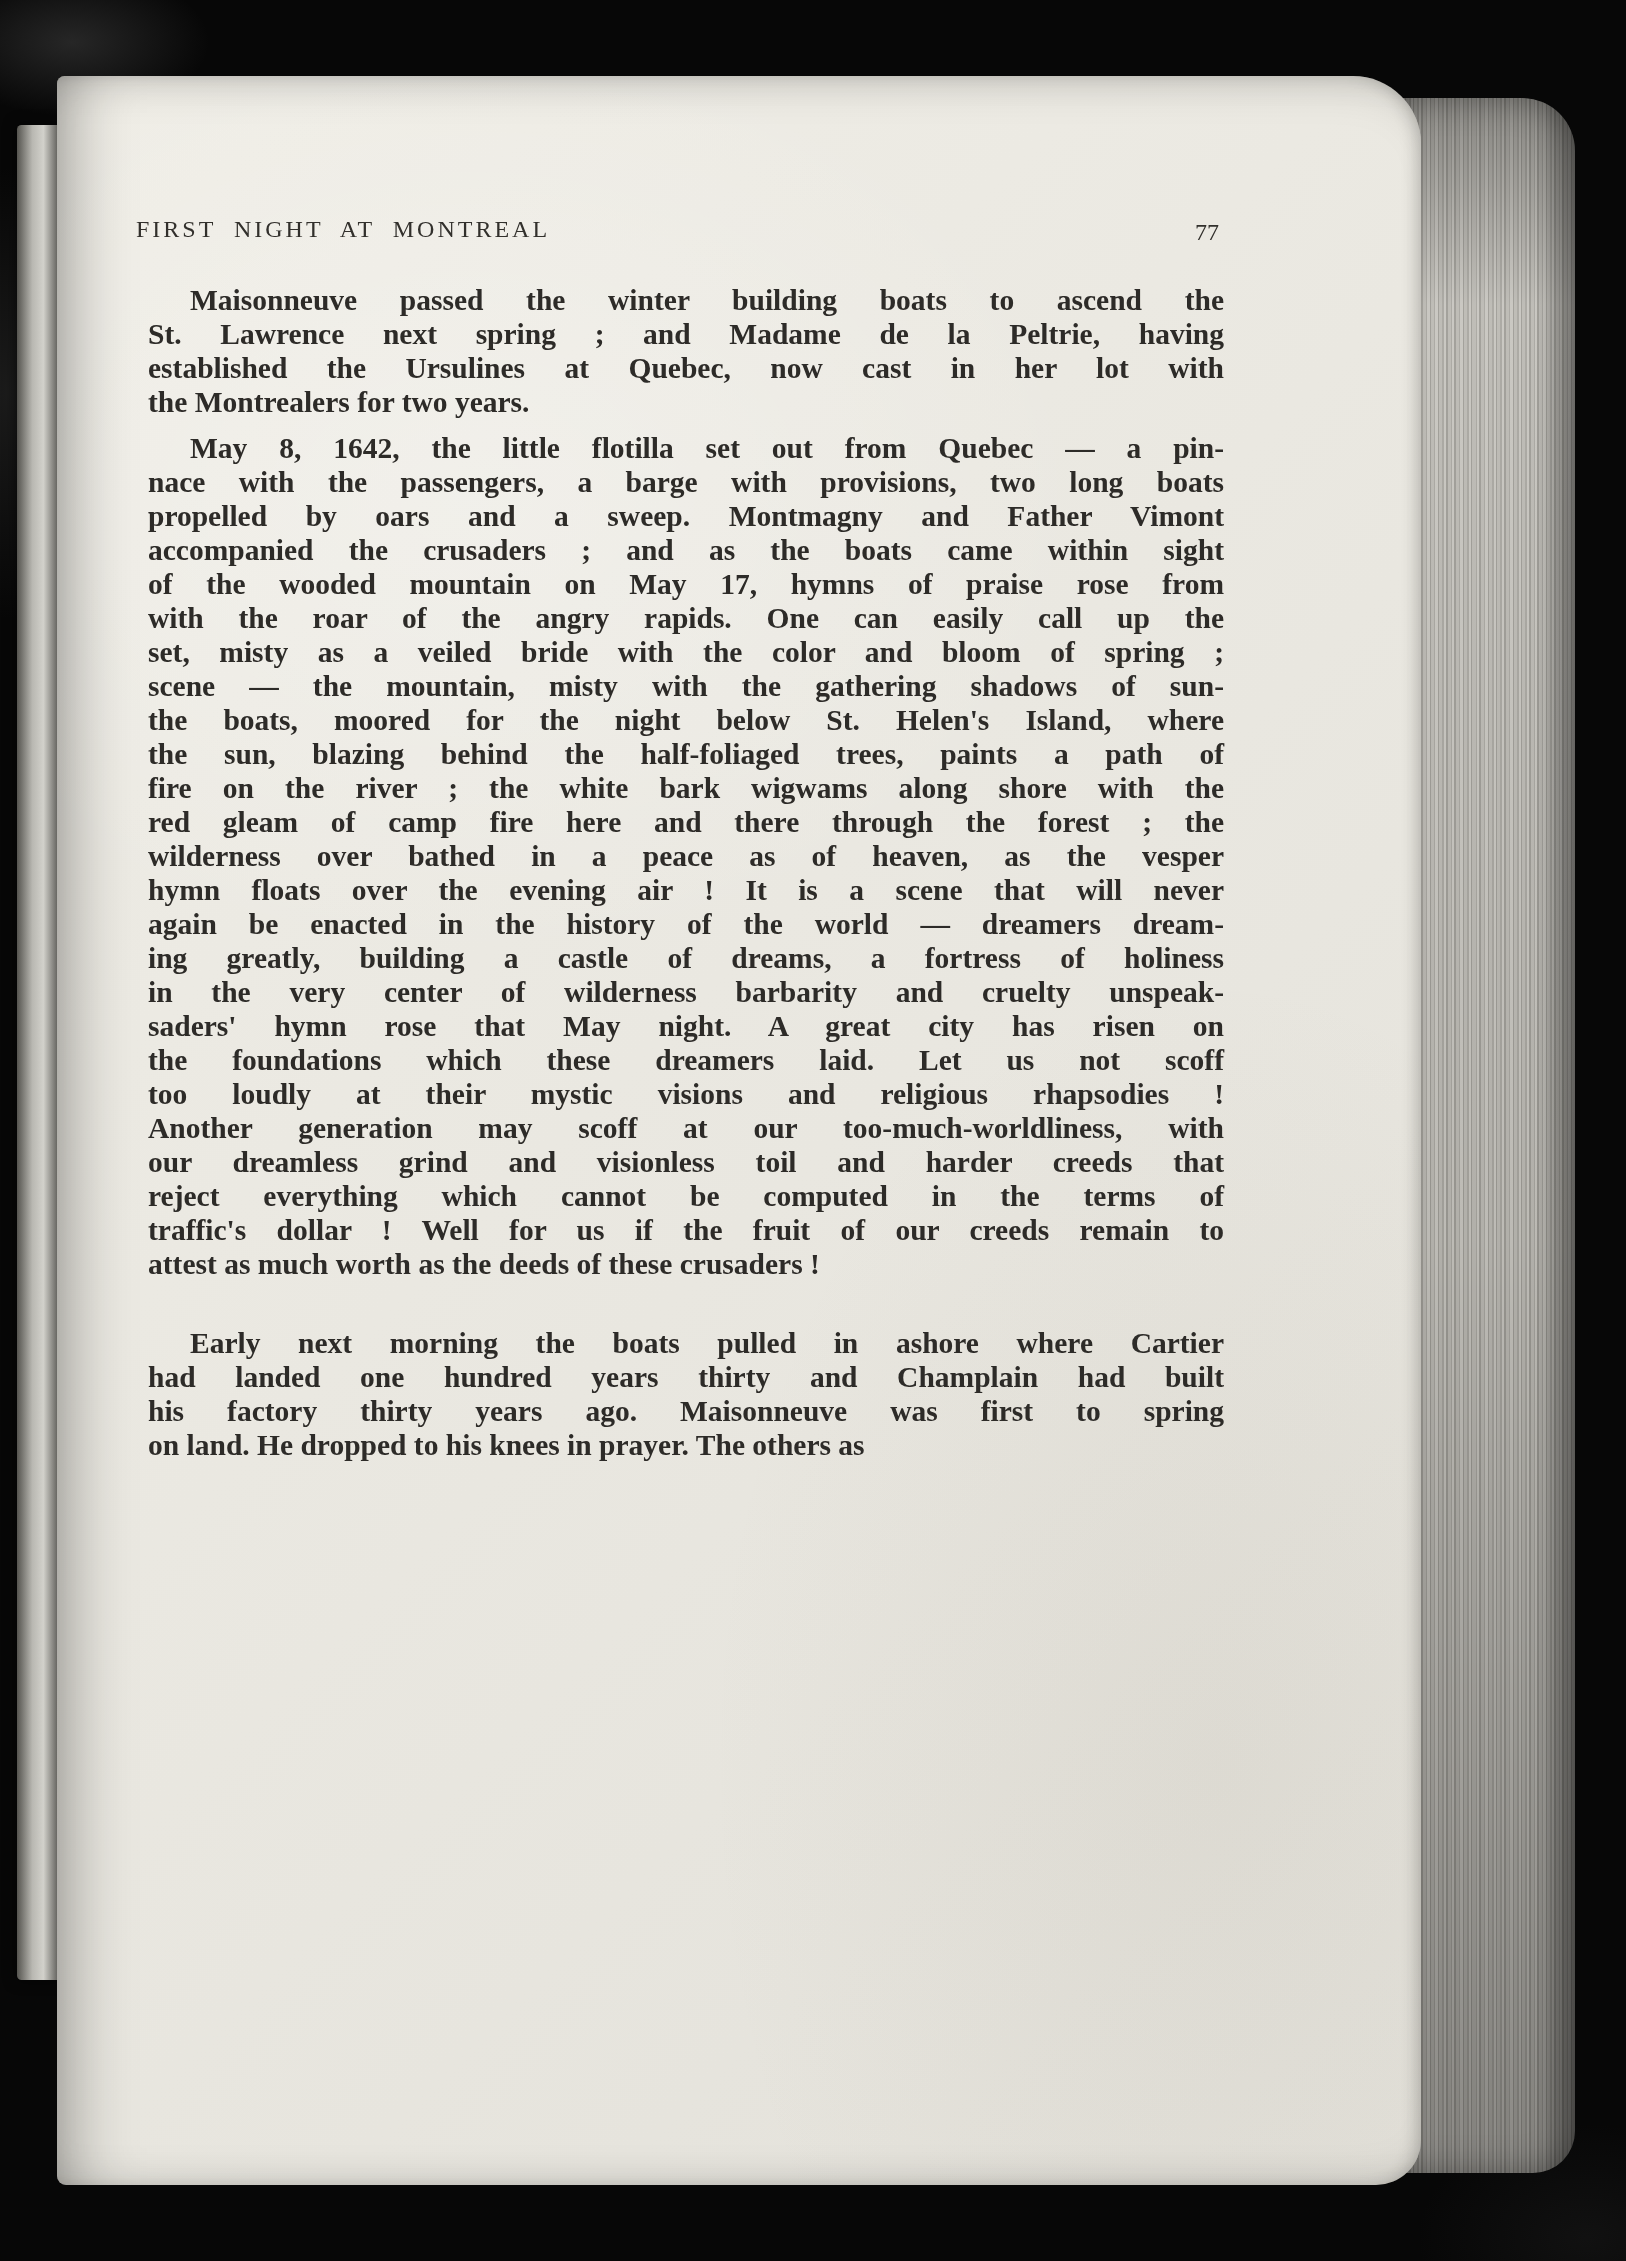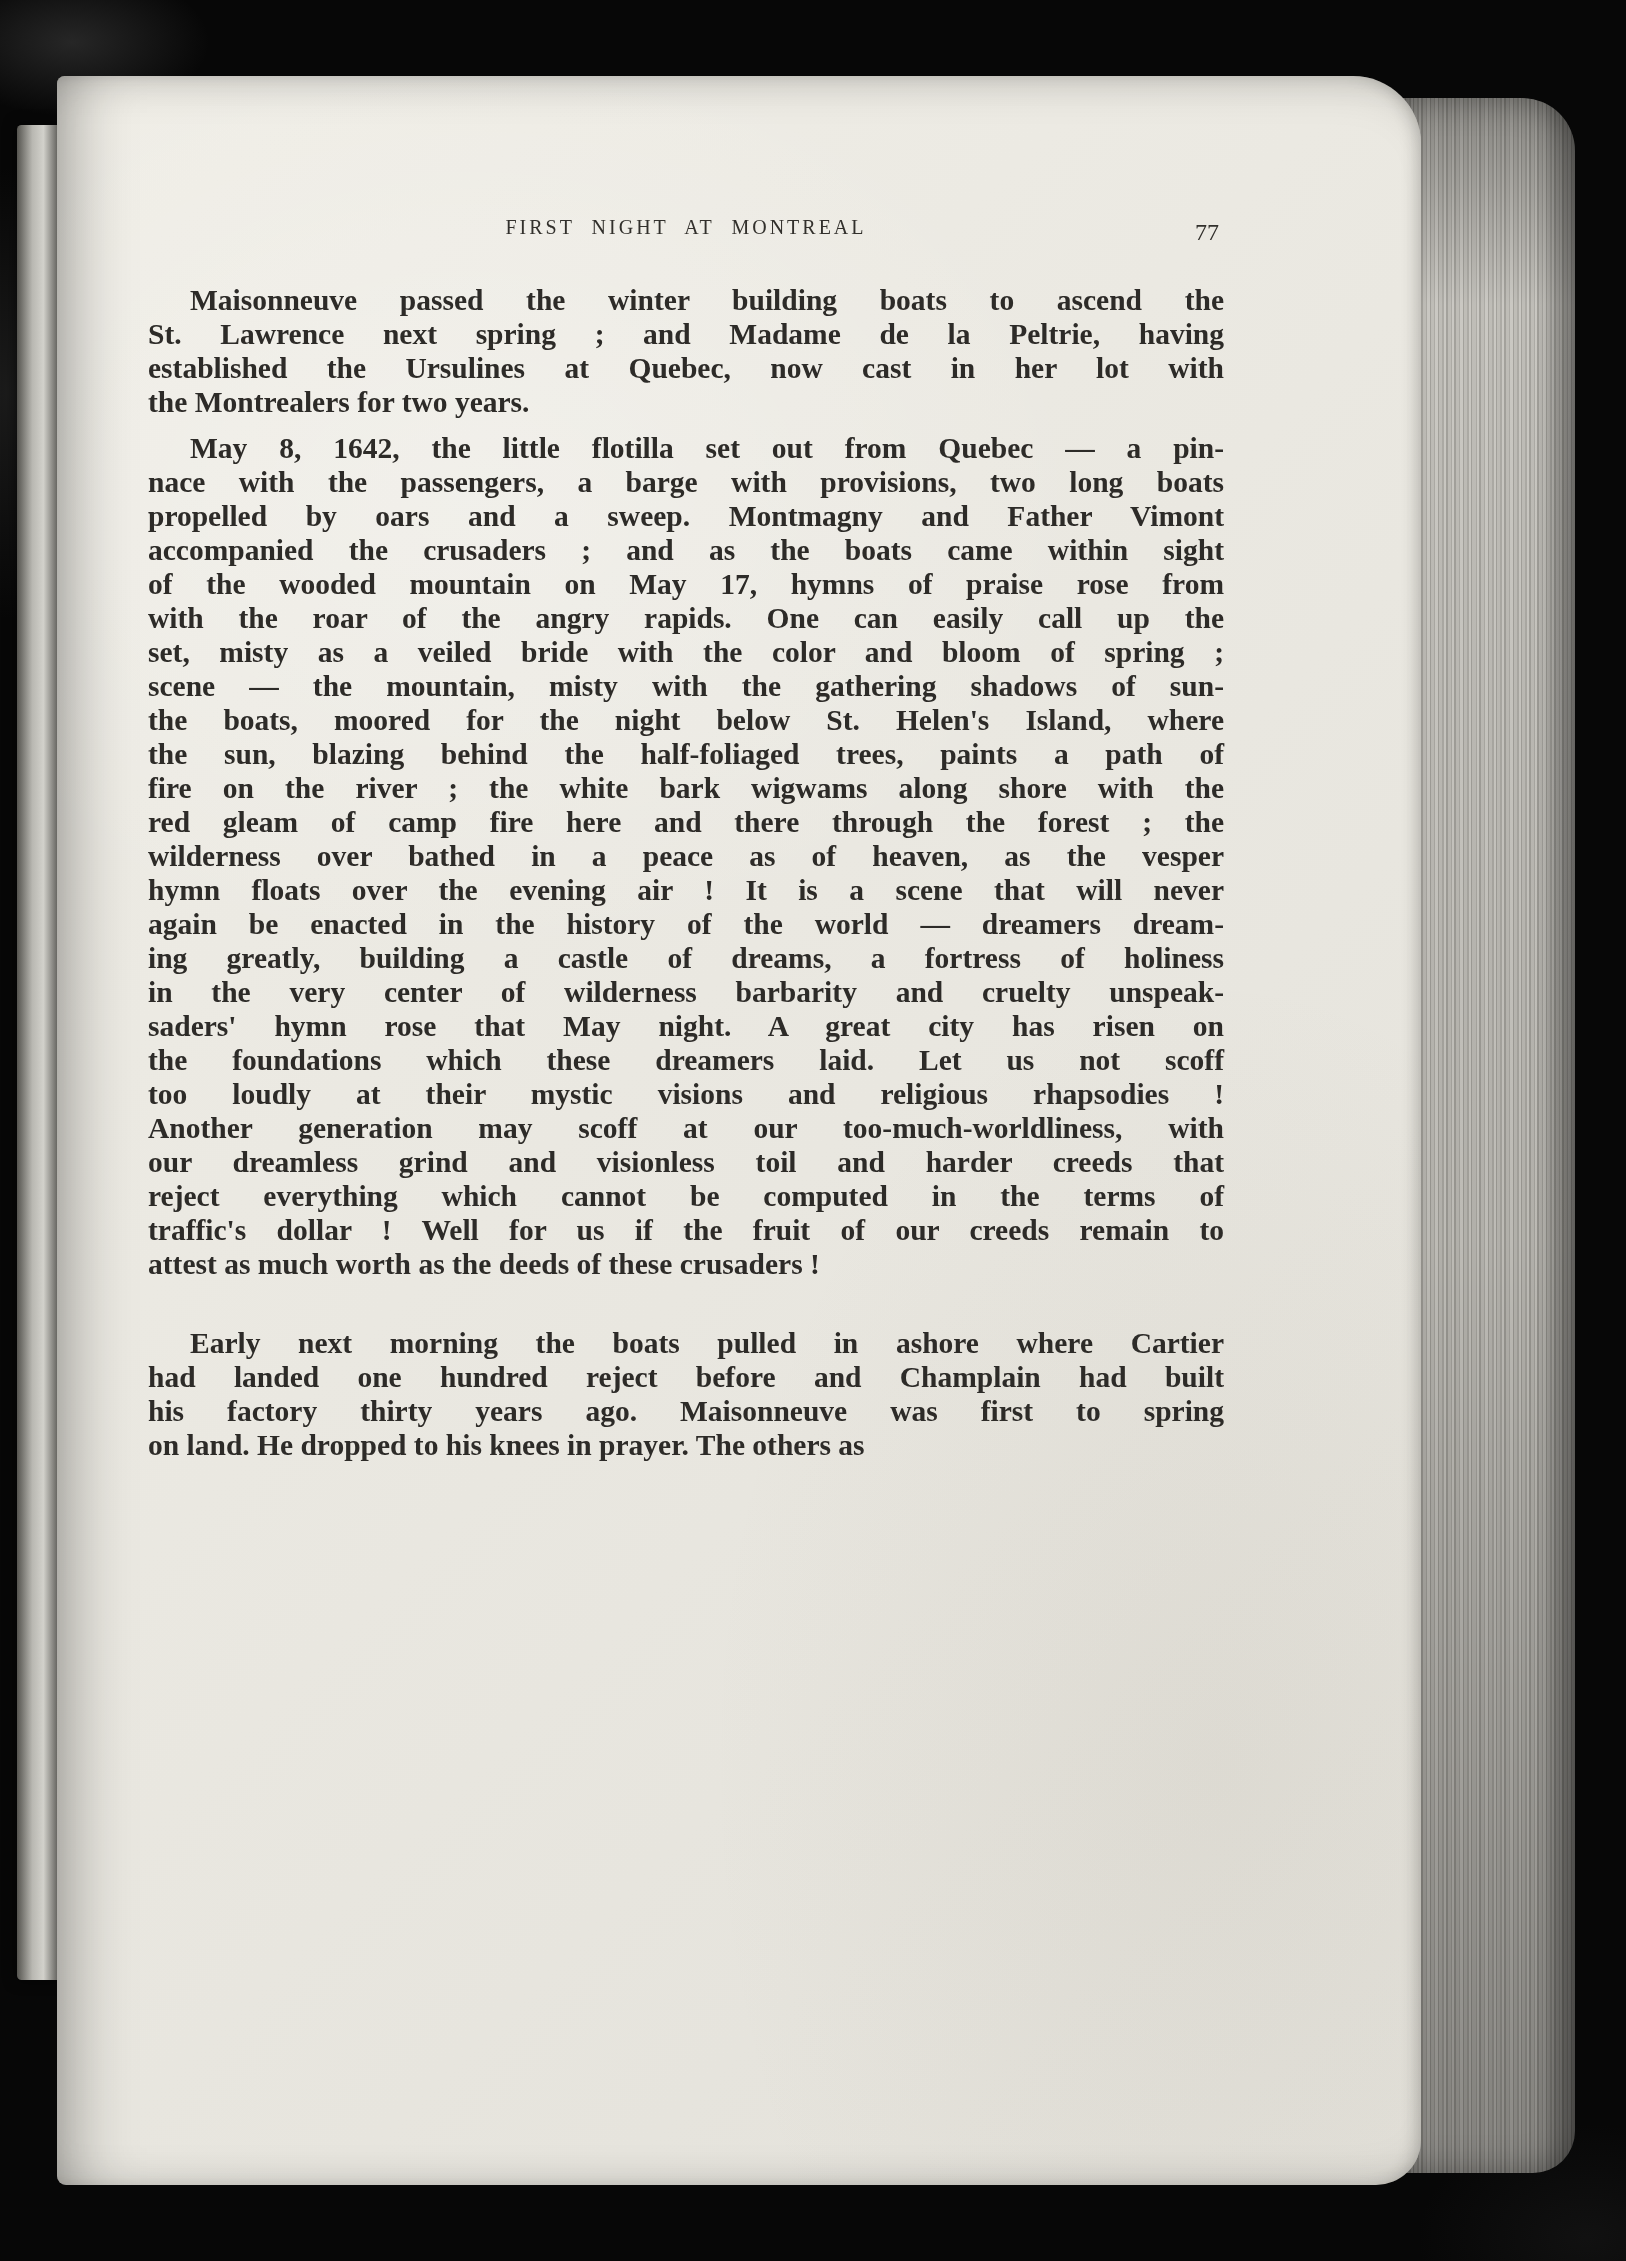--- a/index.html
+++ b/index.html
@@ -71,22 +71,22 @@
 
   .header-row {
     position: absolute;
     left: 79px;
     top: 140px;
     width: 1100px;
     height: 38px;
   }
   .running-header {
     display: block;
-    text-align: center;
-    font-size: 20px;
+    text-align: left;
+    font-size: 24px;
     letter-spacing: 3px;
     word-spacing: 9px;
     color: #32302c;
   }
   .page-number {
     position: absolute;
     right: 17px;
     top: 3px;
     font-size: 24px;
     color: #32302c;
@@ -155,19 +155,19 @@
         <div class="line">the foundations which these dreamers laid.  Let us not scoff</div>
         <div class="line">too loudly at their mystic visions and religious rhapsodies !</div>
         <div class="line">Another generation may scoff at our too-much-worldliness, with</div>
         <div class="line">our dreamless grind and visionless toil and harder creeds that</div>
         <div class="line">reject everything which cannot be computed in the terms of</div>
         <div class="line">traffic's dollar !  Well for us if the fruit of our creeds remain to</div>
         <div class="line last">attest as much worth as the deeds of these crusaders !</div>
       </div>
       <div class="paragraph space-before">
         <div class="line indent">Early next morning the boats pulled in ashore where Cartier</div>
-        <div class="line">had landed one hundred reject before and Champlain had built</div>
+        <div class="line">had landed one hundred years thirty and Champlain had built</div>
         <div class="line">his factory thirty years ago.  Maisonneuve was first to spring</div>
         <div class="line last">on land.  He dropped to his knees in prayer.  The others as</div>
       </div>
     </div>
 </div>
 
 
 </body></html>

